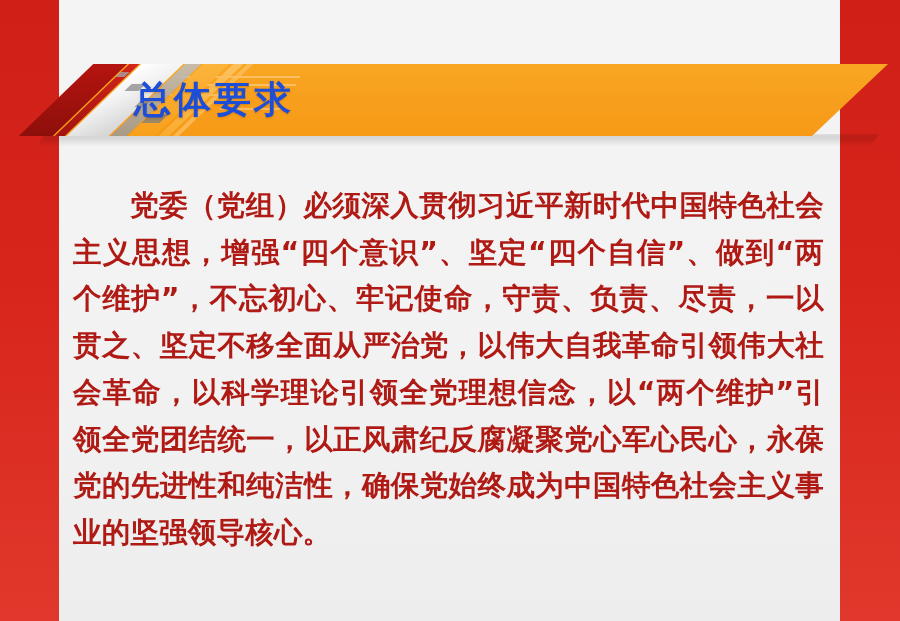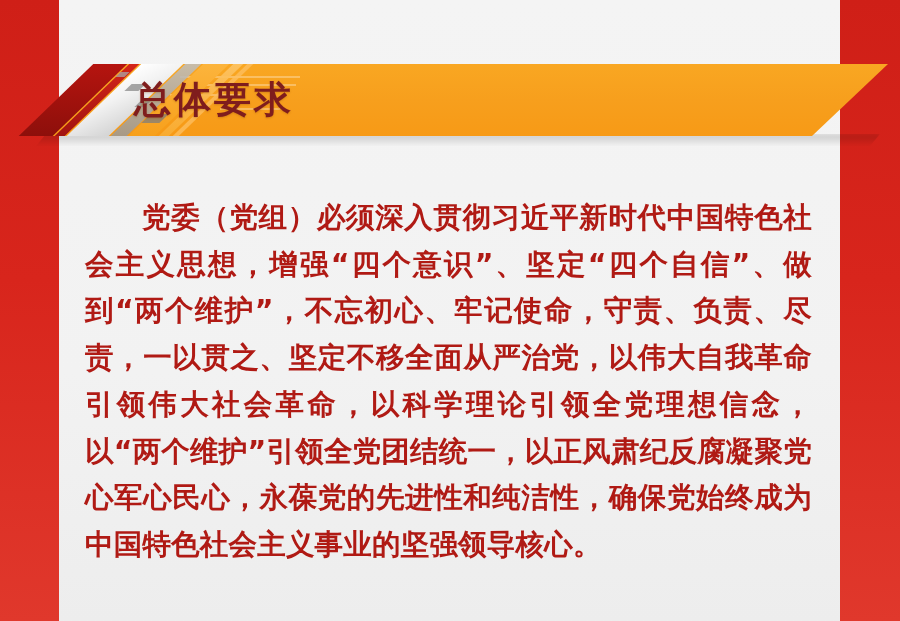--- a/index.html
+++ b/index.html
@@ -122,21 +122,21 @@
     height: 2px;
     background: rgba(255,255,255,0.30);
   }
 
   .banner-title {
     position: absolute;
     left: 134px;
     top: 6px;
     height: 56px;
     line-height: 72px;
-    color: #7f1d1d;
+    color: #1d4ed8;
     font-size: 37px;
     font-weight: 700;
     letter-spacing: 3px;
     white-space: nowrap;
     text-shadow: 0 1px 2px rgba(140,70,0,0.30);
   }
 
   
   .body-copy {
     position: absolute;
@@ -145,21 +145,21 @@
     top: 183px;
     color: #b01a14;
     font-size: 28.5px;
     font-weight: 700;
     line-height: 46.7px;
     text-align: justify;
     text-justify: inter-ideograph;
     letter-spacing: 0.2px;
   }
   .body-copy p {
-    margin: 12px;
+    margin: 0;
     text-indent: 2em;
   }
 </style>
 </head>
 <body>
 
 <div id="slide">
 
   <div class="rail rail-left"></div>
   <div class="rail rail-right"></div>

